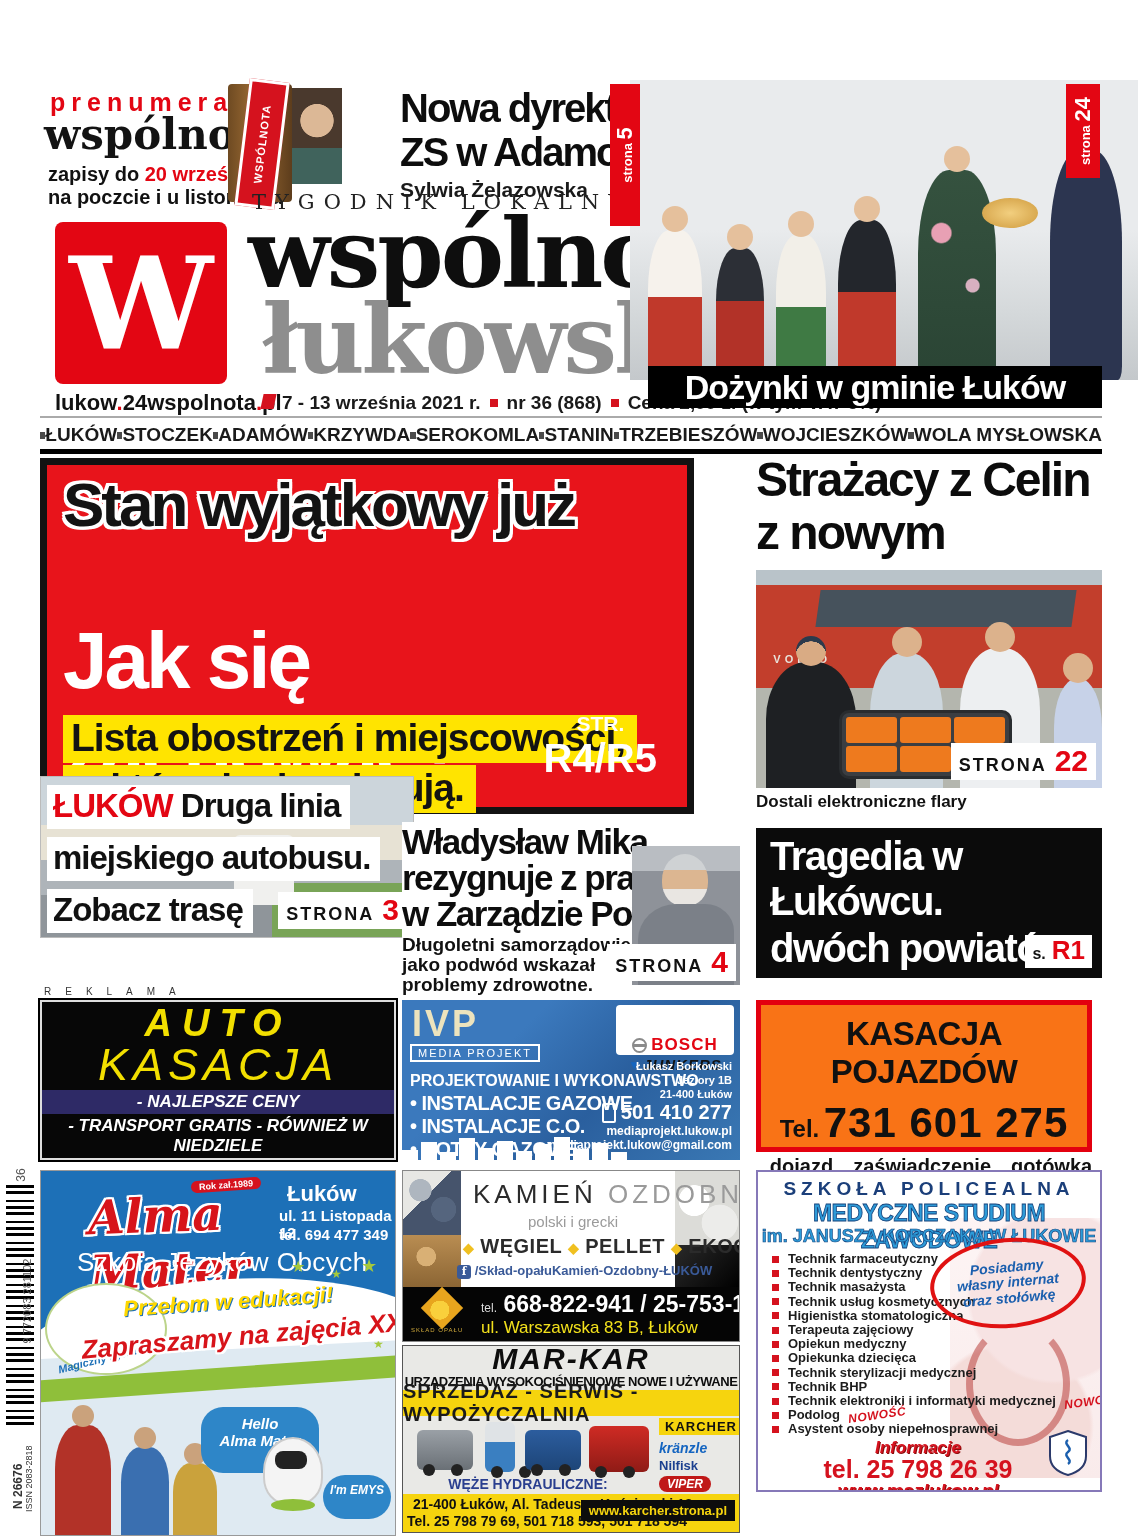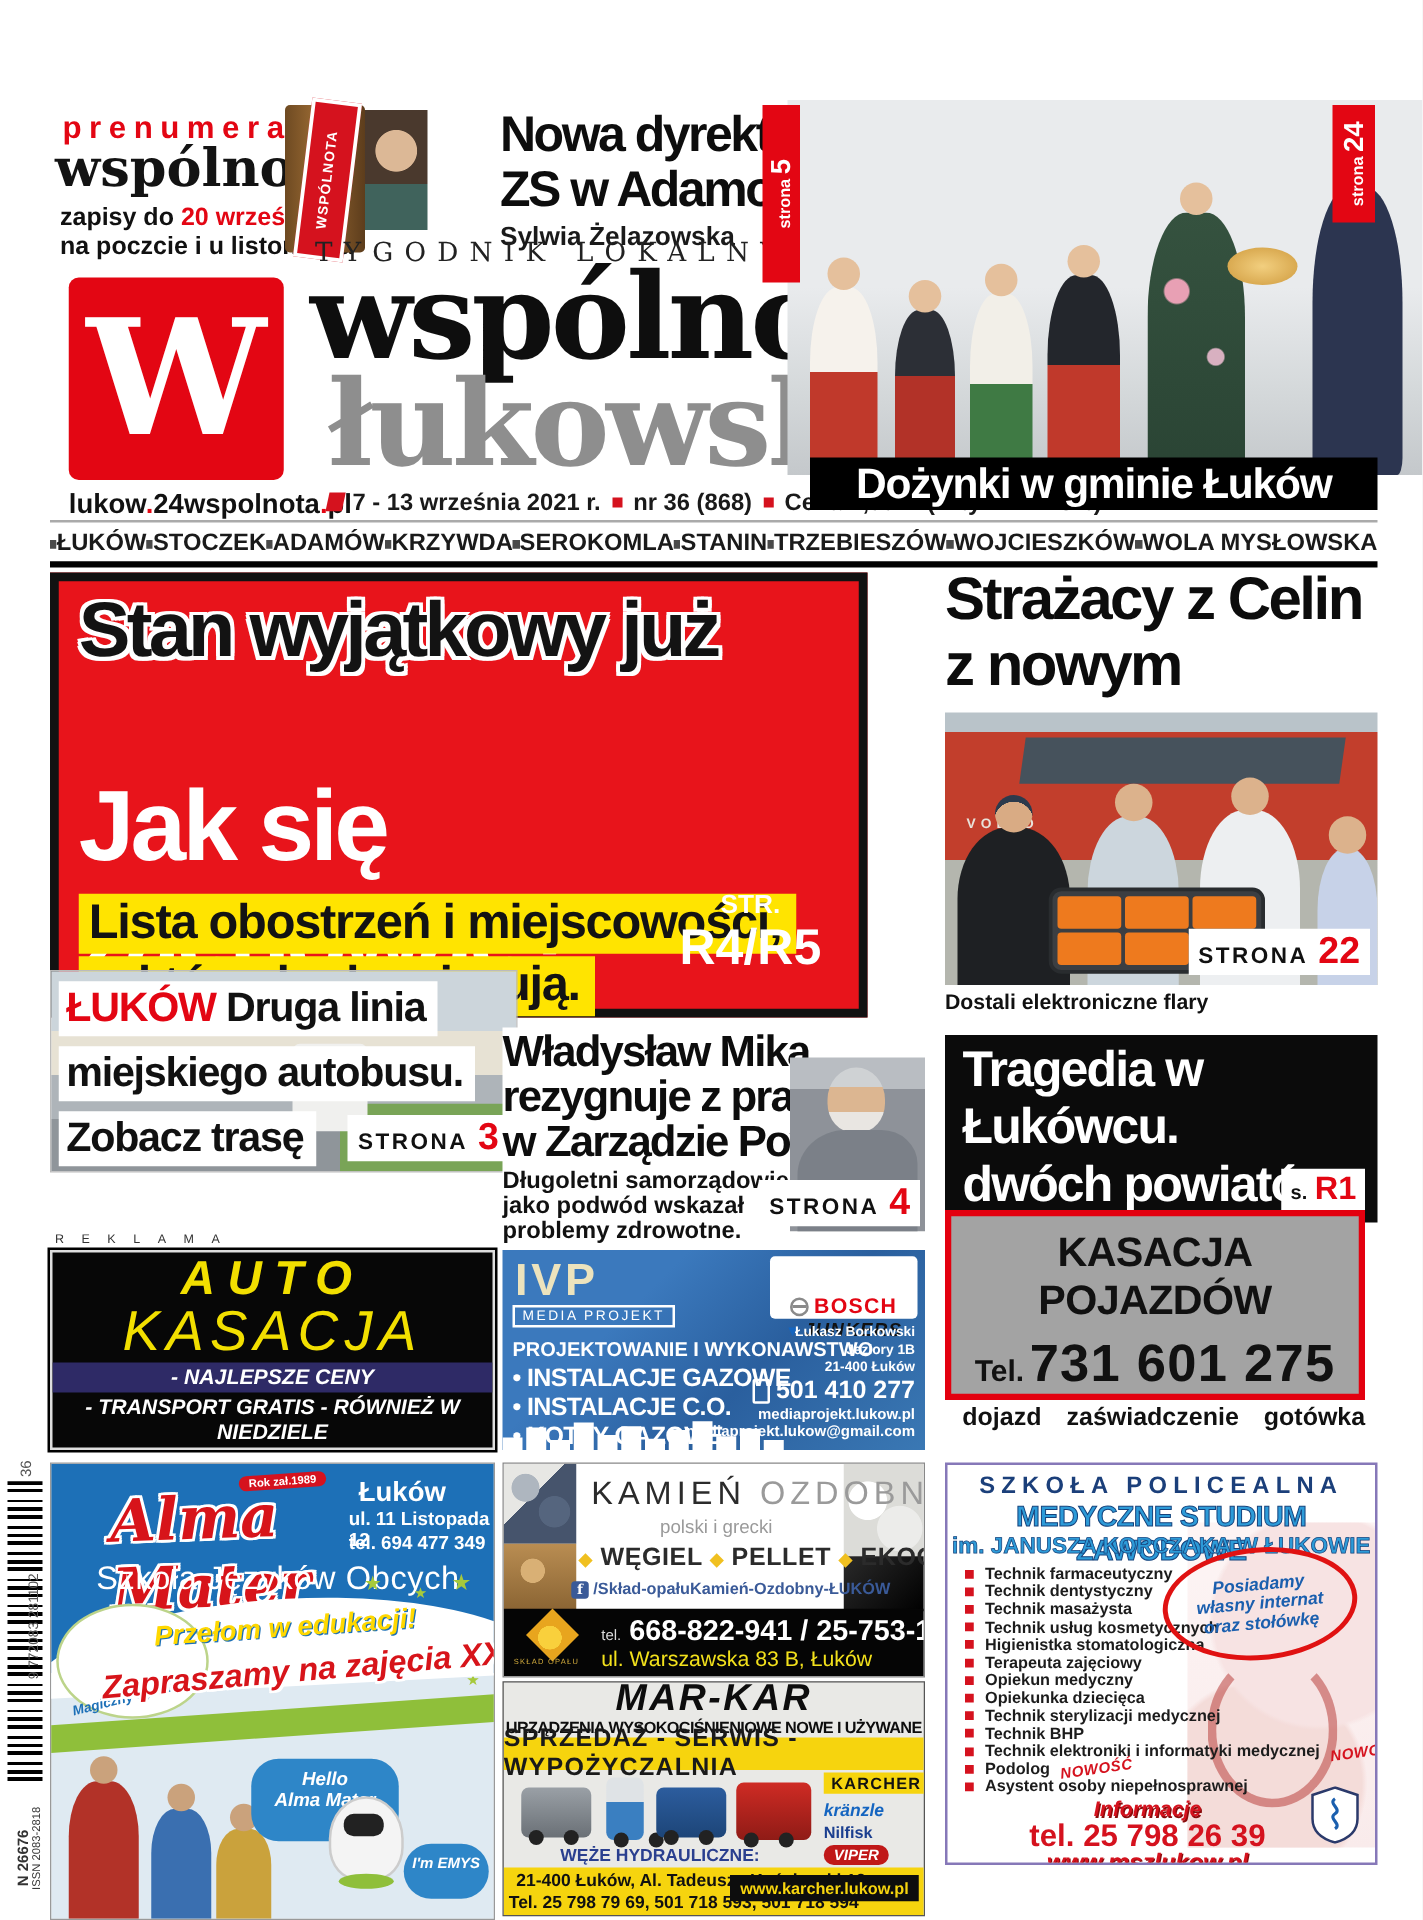--- a/index.html
+++ b/index.html
@@ -183,21 +183,21 @@
     font-weight:bold;line-height:1.25;}
   .ivp-phone-row{position:absolute;right:8px;top:101px;display:flex;align-items:center;gap:5px;}
   .phone-icon{width:10px;height:16px;border:2px solid #fff;border-radius:2px;}
   .ivp-phone{color:#fff;font-size:20px;font-weight:bold;}
   .ivp-web{position:absolute;right:8px;top:124px;color:#fff;font-size:12px;font-weight:bold;}
   .ivp-mail{position:absolute;right:8px;top:138px;color:#fff;font-size:12px;font-weight:bold;}
   .sky{position:absolute;bottom:0;left:0;width:70%;height:24px;display:flex;align-items:flex-end;gap:3px;}
   .sky i{background:#fff;display:block;width:16px;}
 
   
-  .kasp{left:756px;top:968px;width:336px;height:152px;background:#a3a3a3;border:5px solid #e3000f;
+  .kasp{left:756px;top:1000px;width:336px;height:152px;background:#f97316;border:5px solid #e3000f;
     box-sizing:border-box;text-align:center;}
   .kasp-title{margin-top:10px;font-size:33px;font-weight:bold;color:#111;letter-spacing:-0.5px;}
   .kasp-tel{margin-top:8px;color:#111;}
   .kasp-tel .lab{font-size:24px;font-weight:bold;}
   .kasp-tel .num{font-size:42px;font-weight:bold;letter-spacing:1px;}
   .kasp-bullets{margin-top:8px;font-size:20px;font-weight:bold;color:#111;display:flex;
     justify-content:center;gap:6px;align-items:center;}
   .dotr{display:inline-block;width:8px;height:8px;border-radius:50%;background:#d5121e;margin:0 4px;}
 
   
@@ -643,21 +643,21 @@
     <div class="machine m3"></div>
     <div class="machine m4"></div>
     <div class="mk-brand mk-b1">KARCHER</div>
     <div class="mk-brand mk-b2">kränzle</div>
     <div class="mk-brand mk-b3">Nilfisk</div>
     <div class="mk-brand mk-b4">VIPER</div>
     <div class="mk-hoses">WĘŻE HYDRAULICZNE: PRODUKCJA - NAPRAWA</div>
     <div class="mk-bottom">
       <div class="mk-addr">21-400 Łuków, Al. Tadeusza Kościuszki 18</div>
       <div class="mk-phones">Tel. 25 798 79 69, 501 718 593, 501 718 594</div>
-      <div class="mk-webbox">www.karcher.lukow.pl</div>
+      <div class="mk-webbox">www.karcher.strona.pl</div>
     </div>
   </div>
 
   <div class="abs szk">
     <div class="szk-bg"></div>
     <div class="szk-steth"></div>
     <div class="szk-h1">SZKOŁA POLICEALNA</div>
     <div class="szk-h2">MEDYCZNE STUDIUM ZAWODOWE</div>
     <div class="szk-h3">im. JANUSZA KORCZAKA W ŁUKOWIE</div>
     <div class="szk-list">

